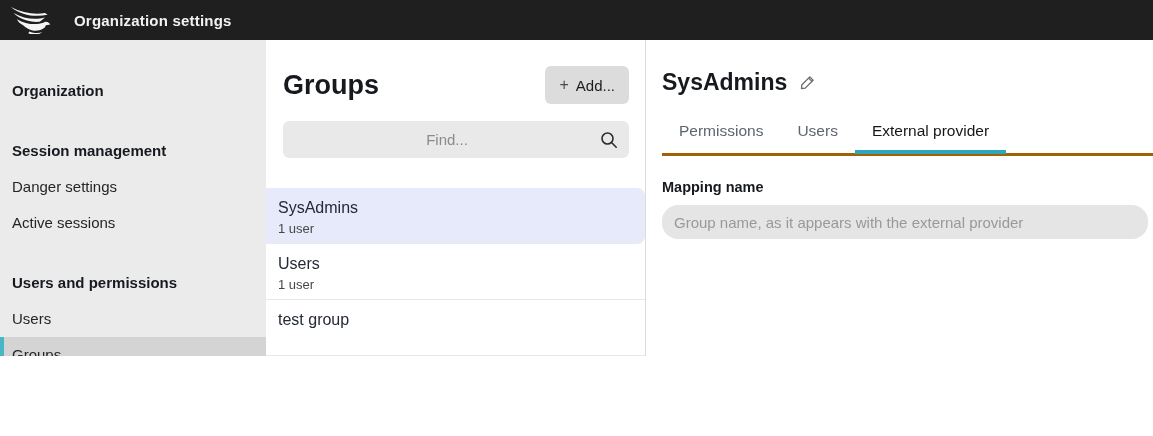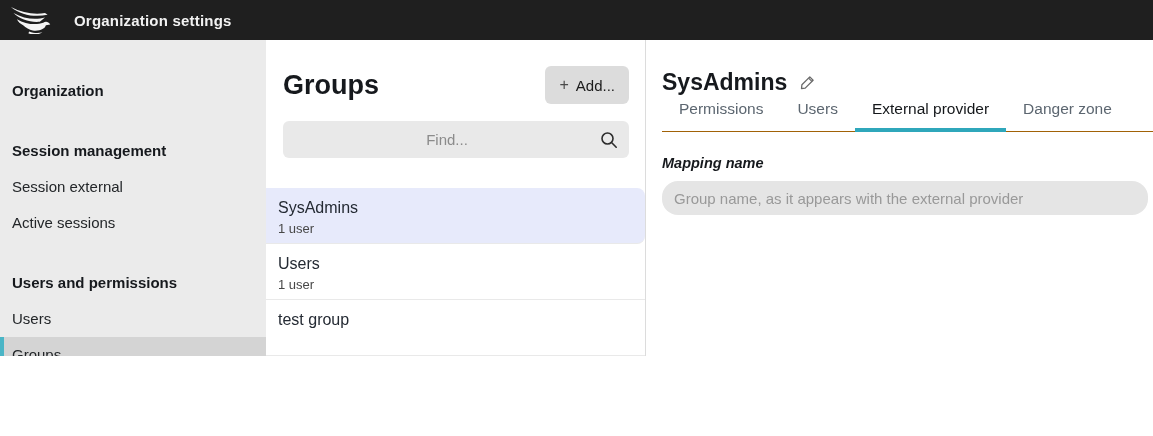--- a/index.html
+++ b/index.html
@@ -38,27 +38,27 @@
   .group-row .g-meta { font-size: 13px; color: #474747; line-height: 19px; }
   .group-row.selected { background: #e7eafb; border-radius: 0 8px 8px 0; }
 
   
   .detail-panel { flex: 1; background: #fff; padding: 29px 0 0 16px; min-width: 0; }
   .detail-title-row { display: flex; align-items: center; gap: 12px; }
   .detail-title-row h2 { font-size: 23px; font-weight: bold; color: #16191d; }
   .edit-icon { display: flex; cursor: pointer; }
   .subtitle { margin-top: 7px; font-size: 13px; color: #2e3338; }
 
-  .tabs { display: flex; margin-top: 4px; border-bottom: 1px solid #a16207; }
+  .tabs { display: flex; margin-top: 26px; border-bottom: 3px solid #a16207; }
   .tab { padding: 0 17px 13px 17px; font-size: 15.5px; color: #5c6670; cursor: pointer; position: relative; white-space: nowrap; }
   .tab.active { color: #14171a; }
   .tab.active::after { content: ""; position: absolute; left: 0; right: 0; bottom: -1px; height: 4px; background: #2fa7bb; }
 
   .form-section { margin-top: 23px; padding-right: 5px; }
-  .form-label { display: block; font-size: 14.5px; font-weight: bold; color: #16191d; font-style: italic; }
+  .form-label { display: block; font-size: 14.5px; font-weight: bold; color: #16191d; }
   .mapping-input { margin-top: 10px; width: 100%; height: 34px; background: #e5e5e5; border: none; border-radius: 16px; padding: 0 12px; font-size: 15px; font-family: inherit; color: #222; outline: none; }
   .mapping-input::placeholder { color: #999999; }
 </style>
 </head>
 <body>
 
 <div class="app">
 
   <header class="topbar">
     <div class="logo">
@@ -75,21 +75,21 @@
   </header>
 
   <div class="main">
 
     <nav class="sidebar">
       <div class="side-section">
         <div class="side-header">Organization</div>
       </div>
       <div class="side-section">
         <div class="side-header">Session management</div>
-        <div class="side-item">Session external</div>
+        <div class="side-item">Danger settings</div>
         <div class="side-item">Active sessions</div>
       </div>
       <div class="side-section">
         <div class="side-header">Users and permissions</div>
         <div class="side-item">Users</div>
         <div class="side-item selected">Groups</div>
         <div class="side-item">Roles</div>
       </div>
     </nav>
 
@@ -133,21 +133,20 @@
             <path d="M10.8 2.9 L14.1 6.2 L6.2 14.1 L2.5 14.5 L2.9 10.8 Z" stroke="#6a6a6a" stroke-width="1.3" stroke-linejoin="round"></path>
             <line x1="9.6" y1="4.1" x2="12.9" y2="7.4" stroke="#6a6a6a" stroke-width="1.3"></line>
           </svg>
         </span>
       </div>
 
       <div class="tabs">
         <div class="tab">Permissions</div>
         <div class="tab">Users</div>
         <div class="tab active">External provider</div>
-        <div class="tab">Danger zone</div>
       </div>
 
       <div class="form-section">
         <label class="form-label">Mapping name</label>
         <input type="text" class="mapping-input" placeholder="Group name, as it appears with the external provider" style="">
       </div>
     </section>
 
   </div>
 </div>

